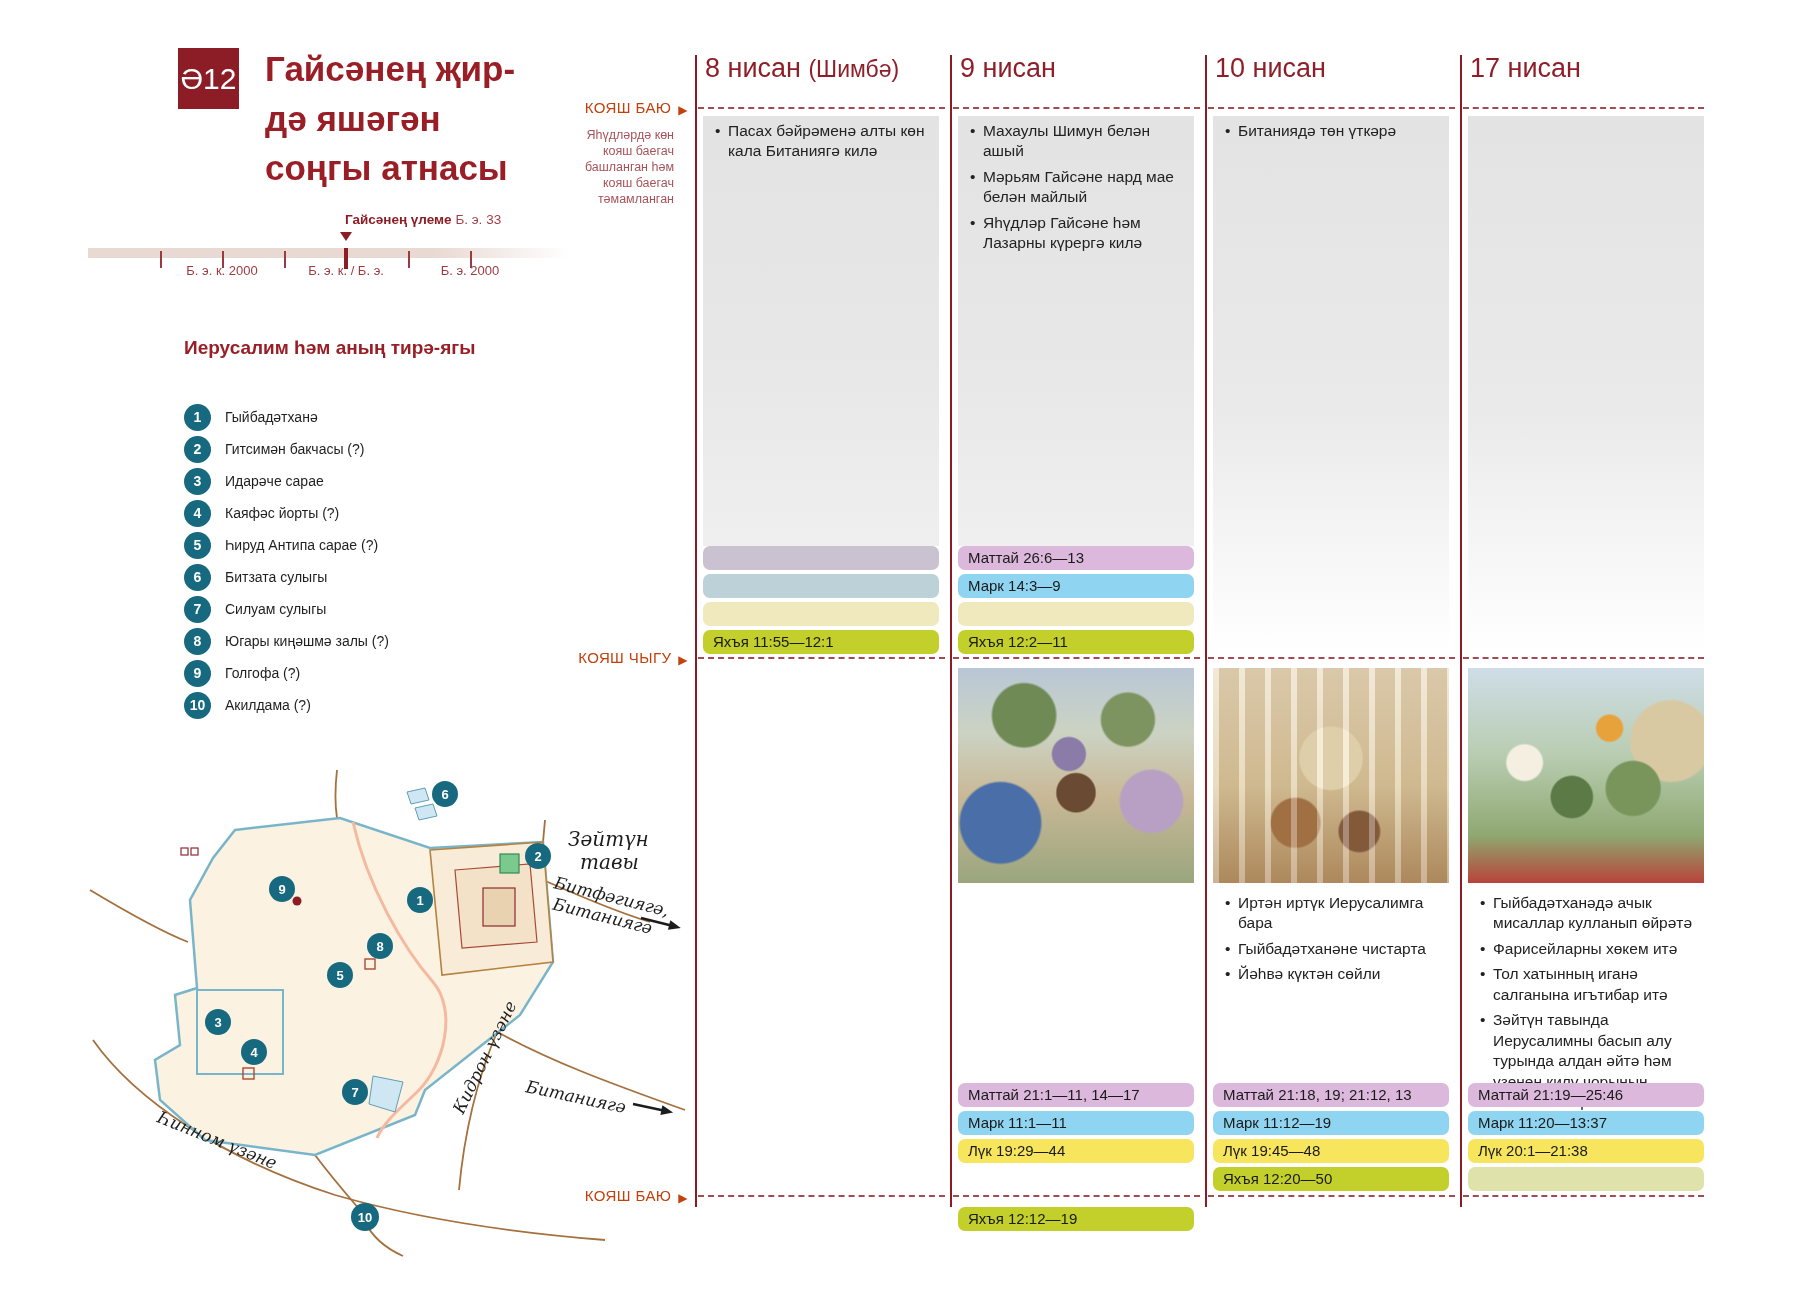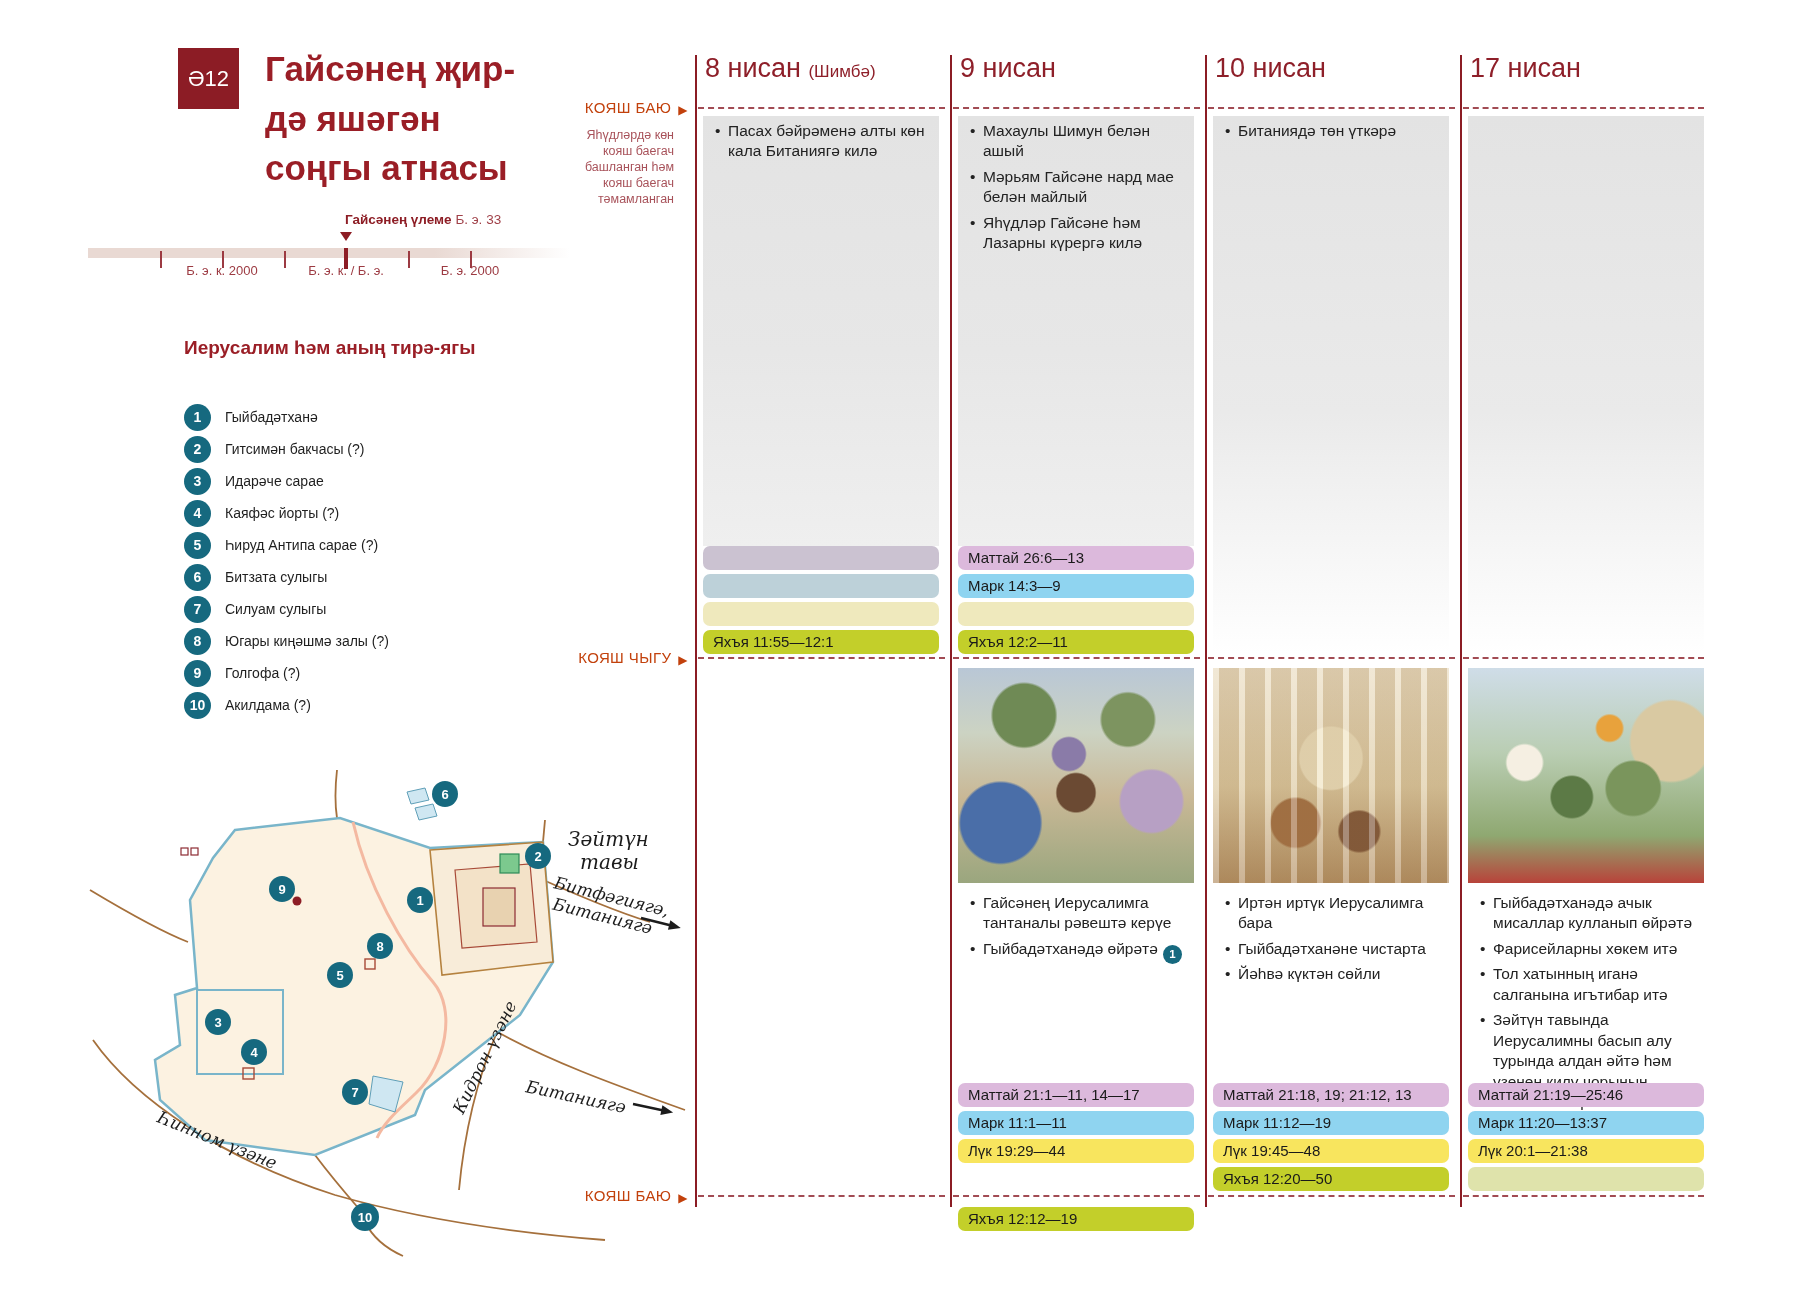--- a/index.html
+++ b/index.html
@@ -4,21 +4,21 @@
 <style>
   * { margin:0; padding:0; box-sizing:border-box; }
   html,body { background:#ffffff; }
   .page {
     position:relative; width:1800px; height:1300px; background:#ffffff;
     font-family:"Liberation Sans", sans-serif; color:#1f1f1f; overflow:hidden;
   }
   
   .badge {
     position:absolute; left:178px; top:48px; width:61px; height:61px;
-    background:#8c1c25; color:#fff; font-size:22px; font-weight:500;
+    background:#8c1c25; color:#fff; font-size:30px; font-weight:500;
     display:flex; align-items:center; justify-content:center;
   }
   .title {
     position:absolute; left:265px; top:44px; width:340px;
     font-size:35px; line-height:1.42; font-weight:600; color:#9a1e26;
   }
   
   .tl-event { position:absolute; left:345px; top:212px; font-size:13.5px; color:#a04048; white-space:nowrap; }
   .tl-event b { color:#8d1d25; }
   .tl-marker {
@@ -40,21 +40,21 @@
   .legend-item { position:absolute; left:184px; height:28px; display:flex; align-items:center; }
   .lnum {
     width:27px; height:27px; border-radius:50%; background:#16697f; color:#fff;
     font-size:14px; font-weight:bold; display:flex; align-items:center; justify-content:center; flex:0 0 27px;
   }
   .ltxt { margin-left:14px; font-size:14px; color:#1f1f1f; white-space:nowrap; }
   
   .divider { position:absolute; top:55px; width:2px; height:1152px; background:#8b1c24; }
   .col { position:absolute; top:0; width:236px; height:1300px; }
   .col-header { position:absolute; top:53px; left:2px; font-size:27px; color:#8e1f29; font-weight:500; white-space:nowrap; }
-  .col-header .sfx { font-size:17px; font-weight:400; }
+  .col-header .sfx { font-size:23px; font-weight:400; }
   .dash { position:absolute; left:-5px; width:247px; height:0; border-top:2px dashed #a24b53; }
   .night-gray { position:absolute; left:0; width:236px; top:116px;
     background:linear-gradient(180deg,#e3e3e3 0%,#e7e7e7 55%,#efefef 100%); }
   .night-gray.fade { background:linear-gradient(180deg,#e3e3e3 0%,#eaeaea 55%,#ffffff 100%); }
   .bullets { position:absolute; left:0; width:236px; list-style:none; padding:0 8px 0 12px; }
   .bullets li { position:relative; padding-left:13px; font-size:15.5px; line-height:1.32; margin-bottom:5px; color:#222; }
   .bullets li::before { content:"•"; position:absolute; left:0; top:0; color:#222; }
   .inline-num {
     display:inline-flex; width:19px; height:19px; border-radius:50%; background:#16697f; color:#fff;
     font-size:11.5px; font-weight:bold; align-items:center; justify-content:center;
@@ -307,24 +307,20 @@
       <li>Махаулы Шимун белән ашый</li>
       <li>Мәрьям Гайсәне нард мае белән майлый</li>
       <li>Яһүдләр Гайсәне һәм Лазарны күрергә килә</li>
     </ul>
     <div class="band matthew" style="top:546px">Маттай 26:6—13</div>
     <div class="band mark" style="top:574px">Марк 14:3—9</div>
     <div class="band luke muted" style="top:602px"></div>
     <div class="band john" style="top:630px">Яхъя 12:2—11</div>
     <div class="dash" style="top:657px"></div>
     <div class="illo illo-entry"></div>
-    <ul class="bullets" style="top:893px">
-      <li>Гайсәнең Иерусалимга тантаналы рәвештә керүе</li>
-      <li><span>Гыйбадәтханәдә өйрәтә</span><span class="inline-num">1</span></li>
-    </ul>
     <div class="band matthew" style="top:1083px">Маттай 21:1—11, 14—17</div>
     <div class="band mark" style="top:1111px">Марк 11:1—11</div>
     <div class="band luke" style="top:1139px">Лүк 19:29—44</div>
     <div class="band john" style="top:1207px">Яхъя 12:12—19</div>
     <div class="dash" style="top:1195px"></div>
   </div>
 
   <div class="col" style="left:1213px">
     <div class="col-header">10 нисан</div>
     <div class="dash" style="top:107px"></div>

